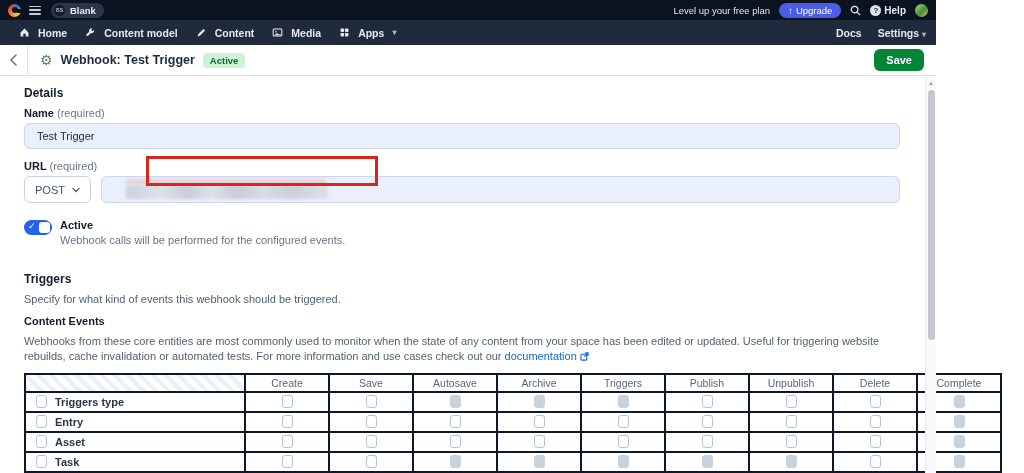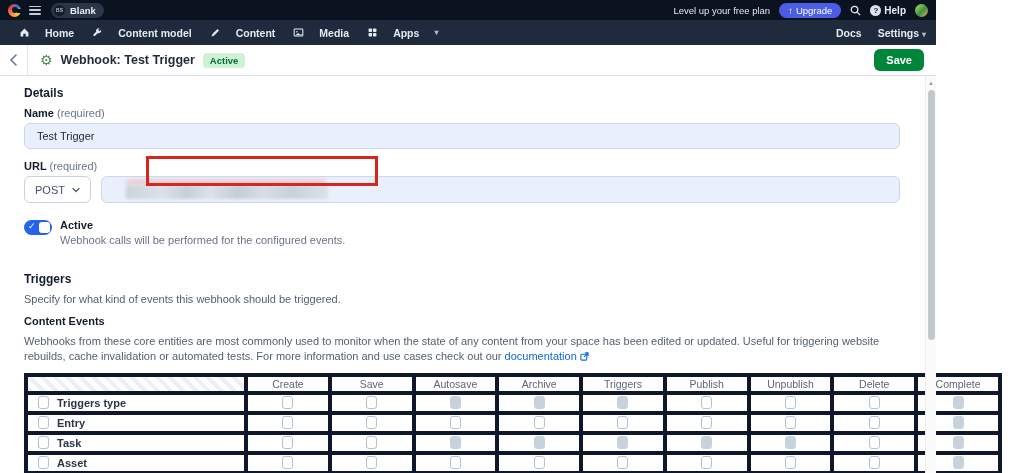--- a/index.html
+++ b/index.html
@@ -27,21 +27,21 @@
     padding:2px 9px; display:flex; align-items:center; gap:3px; cursor:pointer; font-family:inherit; }
   .icon-btn { display:flex; align-items:center; gap:3px; cursor:pointer; color:#e6ebf2; }
   .help-circle { width:11px; height:11px; border-radius:50%; background:#dde3ec; color:#15202f;
     font-size:8px; font-weight:bold; display:flex; align-items:center; justify-content:center; }
   .user-avatar { width:13px; height:13px; border-radius:50%;
     background:linear-gradient(135deg,#8cc452 20%,#3f8f45 55%,#c8a94e 90%); cursor:pointer; }
 
   
   .navbar { height:25px; background:#1f2b3d; display:flex; align-items:center; padding:0 10px;
     color:#e4e9f0; font-size:10.5px; }
-  .nav-item { display:flex; align-items:center; gap:15px; padding:0 9px; height:100%; cursor:pointer;
+  .nav-item { display:flex; align-items:center; gap:8px; padding:0 9px; height:100%; cursor:pointer;
     font-weight:bold; color:#e4e9f0; }
   .nav-item svg { display:block; }
   .navbar-right { margin-left:auto; display:flex; align-items:center; gap:16px; }
   .nav-link { cursor:pointer; font-weight:bold; }
   .caret { font-size:8px; color:#aeb9c9; }
 
   
   .page-header { height:31px; background:#fff; border-bottom:1px solid #d8dfe8;
     display:flex; align-items:center; }
   .back-btn { width:28px; height:100%; display:flex; align-items:center; justify-content:center;
@@ -84,21 +84,21 @@
   .toggle-desc { font-size:11px; color:#6a7487; }
 
   .body-text { font-size:11px; color:#536171; margin-bottom:10px; }
   .sub-heading { font-size:11px; font-weight:bold; color:#141d2c; margin-bottom:7px; }
   .long-desc { font-size:11px; color:#536171; line-height:1.4; margin-bottom:8px; }
   .doc-link { color:#0b68d6; cursor:pointer; }
   .ext-icon { display:inline-block; vertical-align:-1px; }
 
   
   table.events { width:978px; border-collapse:collapse; table-layout:fixed; }
-  table.events th, table.events td { border:4px solid #0f172a; }
+  table.events th, table.events td { border:2px solid #0f172a; }
   table.events th { height:18px; font-size:10.5px; font-weight:normal; color:#5a6678; }
   table.events td { height:20px; }
   th.hatch { background:repeating-linear-gradient(45deg,#eceff4 0 4px,#ffffff 4px 9px); }
   col.label-col { width:220px; }
   .row-label-cell { display:flex; align-items:center; gap:8px; padding-left:10px; }
   .row-label-cell span { font-size:11px; font-weight:bold; color:#2a3547; }
   .cb { width:11px; height:13px; border:1px solid #b3c3d3; border-radius:3px; background:#fff; margin:0 auto; }
   .cb.row-cb { margin:0; }
   .cb.disabled { background:#c7d2dc; border-color:#c7d2dc; }
   td.cell { text-align:center; }
@@ -342,78 +342,78 @@
               <div class="cb"></div>
             </td>
             <td class="cell">
               <div class="cb disabled"></div>
             </td>
           </tr>
           <tr>
             <td>
               <div class="row-label-cell">
                 <div class="cb row-cb"></div>
-                <span>Task</span>
+                <span>Asset</span>
               </div>
             </td>
             <td class="cell">
               <div class="cb"></div>
             </td>
             <td class="cell">
               <div class="cb"></div>
             </td>
             <td class="cell">
-              <div class="cb disabled"></div>
-            </td>
-            <td class="cell">
-              <div class="cb disabled"></div>
-            </td>
-            <td class="cell">
-              <div class="cb disabled"></div>
-            </td>
-            <td class="cell">
-              <div class="cb disabled"></div>
-            </td>
-            <td class="cell">
-              <div class="cb disabled"></div>
+              <div class="cb"></div>
+            </td>
+            <td class="cell">
+              <div class="cb"></div>
+            </td>
+            <td class="cell">
+              <div class="cb"></div>
+            </td>
+            <td class="cell">
+              <div class="cb"></div>
+            </td>
+            <td class="cell">
+              <div class="cb"></div>
             </td>
             <td class="cell">
               <div class="cb"></div>
             </td>
             <td class="cell">
               <div class="cb disabled"></div>
             </td>
           </tr>
           <tr>
             <td>
               <div class="row-label-cell">
                 <div class="cb row-cb"></div>
-                <span>Asset</span>
+                <span>Task</span>
               </div>
             </td>
             <td class="cell">
               <div class="cb"></div>
             </td>
             <td class="cell">
               <div class="cb"></div>
             </td>
             <td class="cell">
-              <div class="cb"></div>
-            </td>
-            <td class="cell">
-              <div class="cb"></div>
-            </td>
-            <td class="cell">
-              <div class="cb"></div>
-            </td>
-            <td class="cell">
-              <div class="cb"></div>
-            </td>
-            <td class="cell">
-              <div class="cb"></div>
+              <div class="cb disabled"></div>
+            </td>
+            <td class="cell">
+              <div class="cb disabled"></div>
+            </td>
+            <td class="cell">
+              <div class="cb disabled"></div>
+            </td>
+            <td class="cell">
+              <div class="cb disabled"></div>
+            </td>
+            <td class="cell">
+              <div class="cb disabled"></div>
             </td>
             <td class="cell">
               <div class="cb"></div>
             </td>
             <td class="cell">
               <div class="cb disabled"></div>
             </td>
           </tr>
           <tr>
             <td></td>

